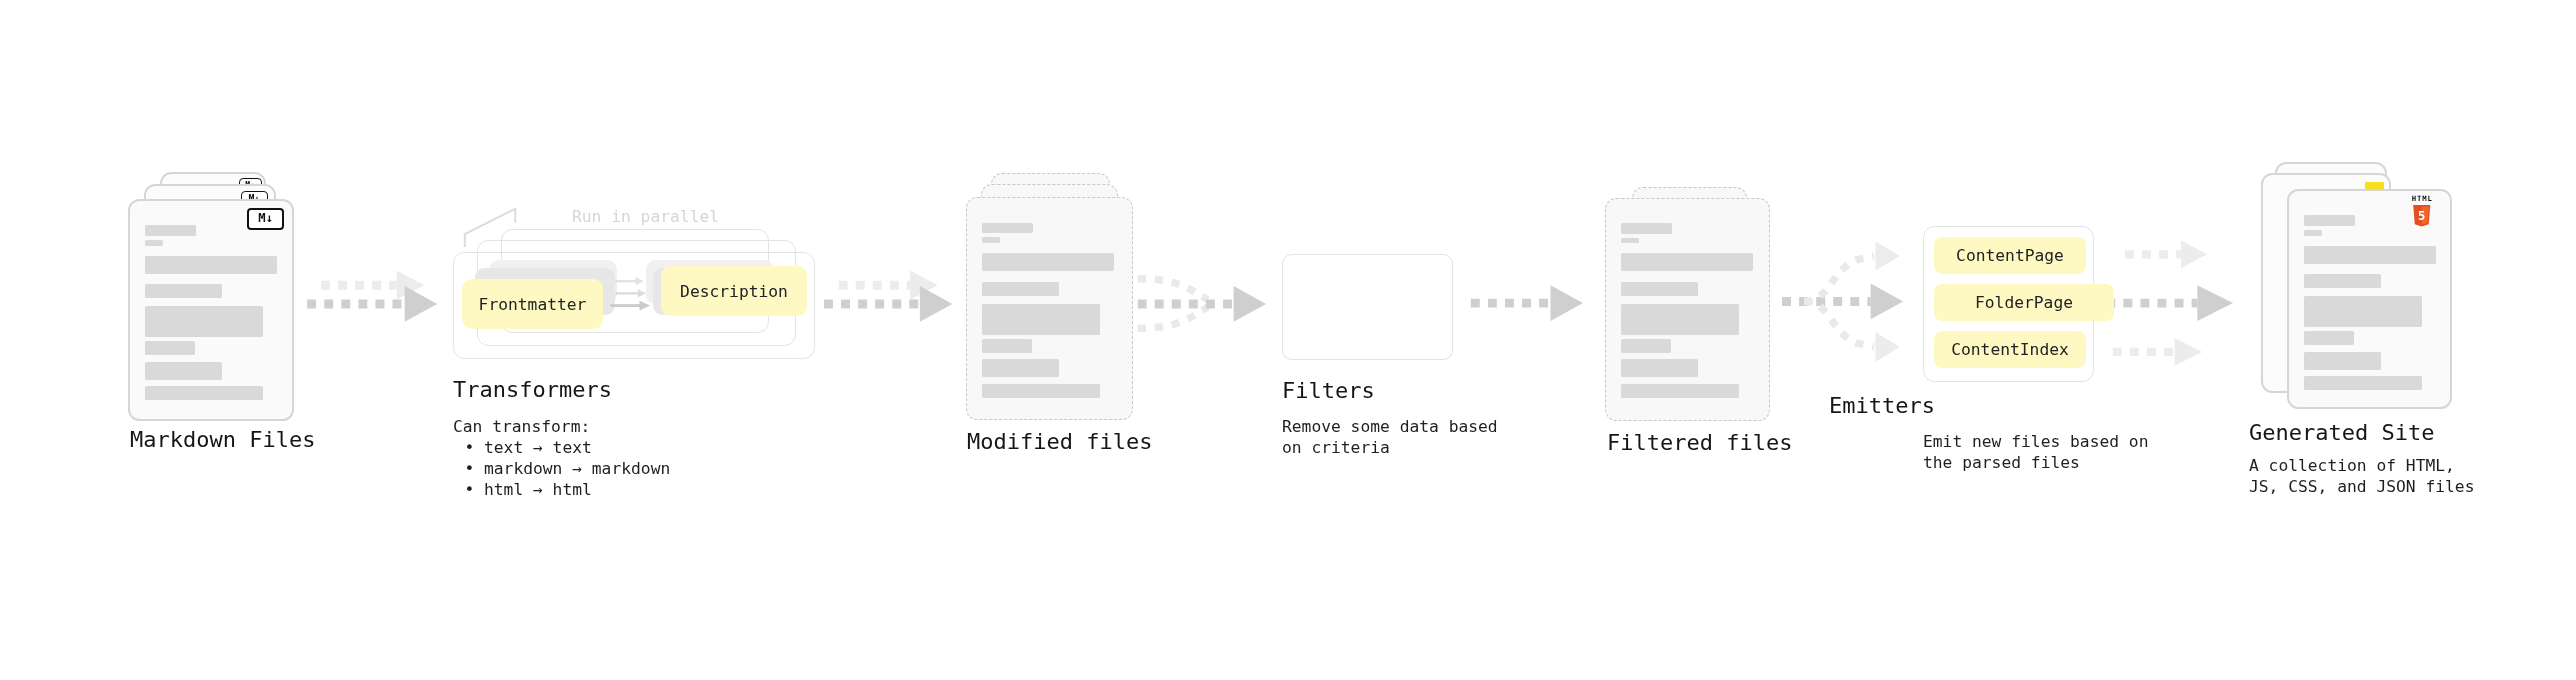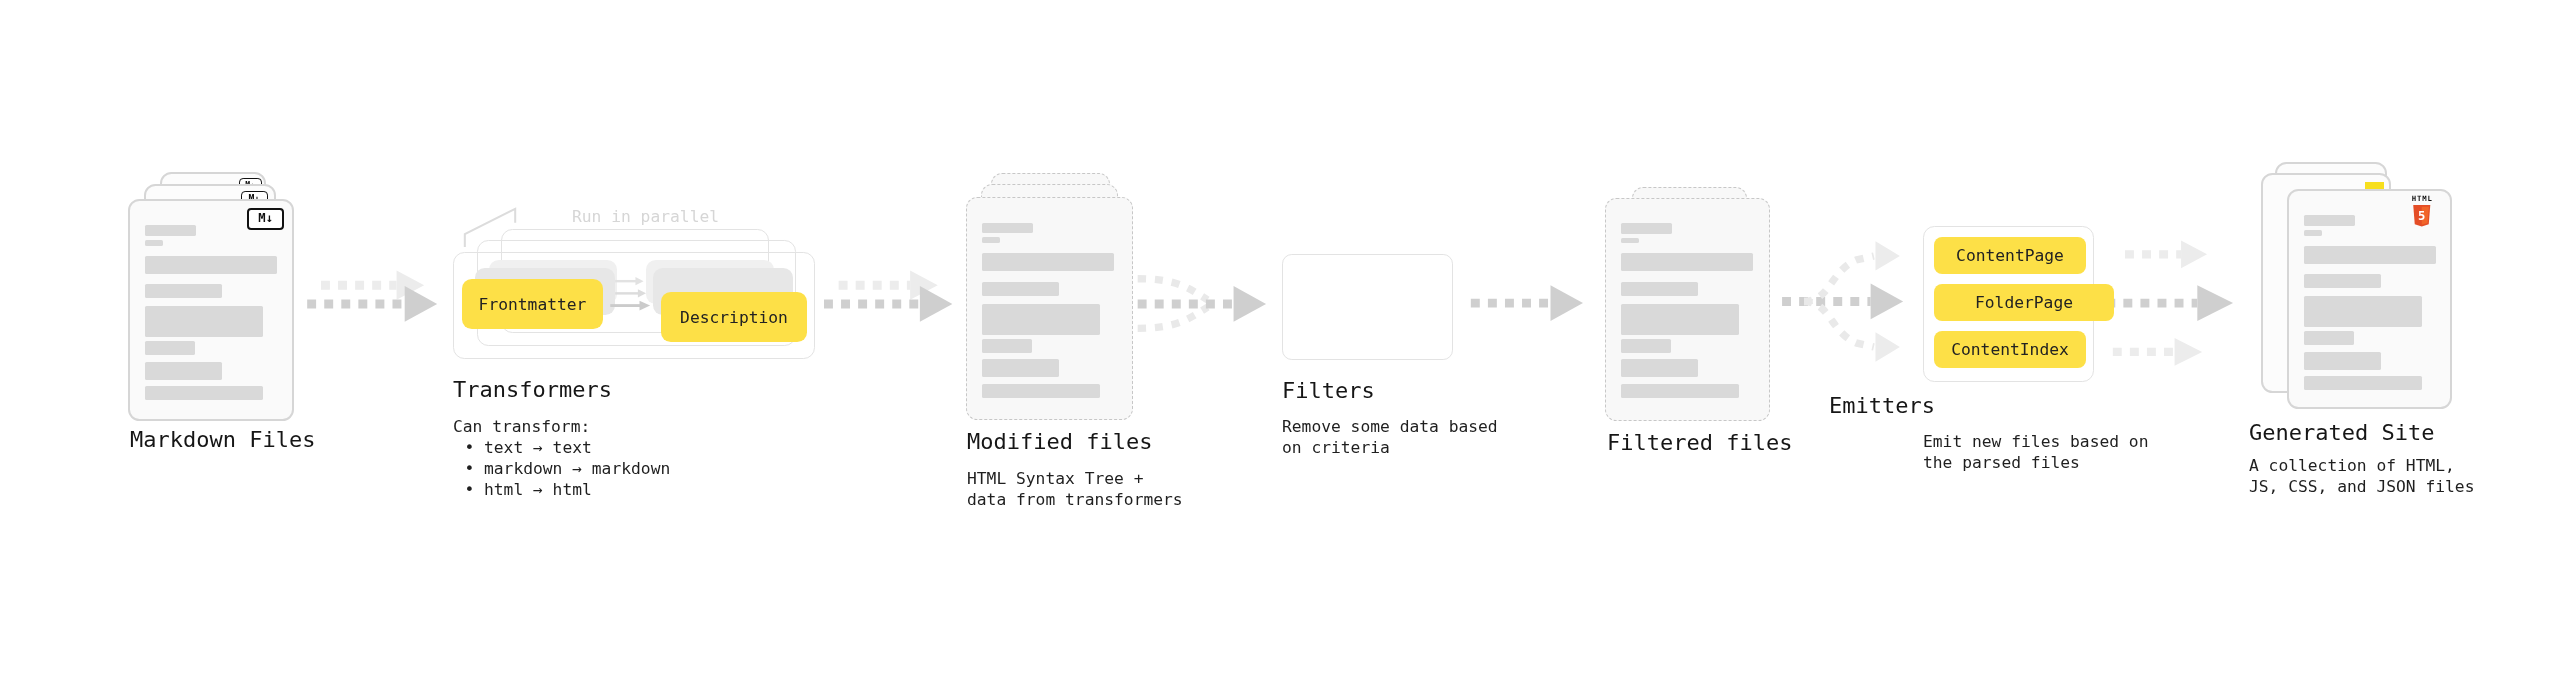--- a/index.html
+++ b/index.html
@@ -27,21 +27,21 @@
 
   
   .mdicon{position:absolute;border:2px solid #111;border-radius:4.1px;background:#fff;color:#111;
           font-weight:bold;display:flex;align-items:center;justify-content:center;line-height:1;}
   .md1{right:8.1px;top:6.5px;width:32.5px;height:18px;font-size:12.2px;}
   .md2{right:6.5px;top:4.9px;width:25px;height:14px;font-size:9.8px;border-width:1.6px;}
   .md3{right:2.4px;top:4.1px;width:21px;height:11.4px;font-size:8.1px;border-width:1.2px;}
 
   
   .obox{position:absolute;box-sizing:border-box;border:1.6px solid #e3e3e3;border-radius:11.4px;background:transparent;}
-  .pill{position:absolute;box-sizing:border-box;background:#fde047;border-radius:9.8px;
+  .pill{position:absolute;box-sizing:border-box;background:#fef9c3;border-radius:9.8px;
         display:flex;align-items:center;justify-content:center;font-size:16.3px;color:#222;}
   .ghost1{background:#e7e7e7;}
   .ghost2{background:#f0f0f0;}
 
   .title{position:absolute;font-size:22px;font-weight:500;color:#161616;line-height:1.15;white-space:nowrap;}
   .desc{position:absolute;font-size:16.3px;color:#1f1f1f;}
   .desc div{line-height:21px;white-space:nowrap;}
   .desc .indent{margin-left:11.4px;}
   .runlabel{position:absolute;font-size:16.3px;color:#d6d6d6;white-space:nowrap;}
 
@@ -127,21 +127,21 @@
   <div class="obox" style="left:501px;top:229px;width:268px;height:104px;"></div>
   <div class="obox" style="left:477px;top:240px;width:319px;height:106px;"></div>
   <div class="obox" style="left:453px;top:252px;width:362px;height:107px;"></div>
   <div class="pill ghost2" style="left:489px;top:260px;width:128px;height:44px;"></div>
   <div class="pill ghost1" style="left:475px;top:268px;width:140px;height:47px;"></div>
   <div class="pill ghost2" style="left:646px;top:260px;width:128px;height:44px;"></div>
   <div class="pill ghost1" style="left:653px;top:268px;width:140px;height:47px;"></div>
   <div class="pill" style="left:462px;top:279px;width:141px;height:50px;">
       <span>Frontmatter</span>
     </div>
-  <div class="pill" style="left:661px;top:292px;width:146px;height:50px;align-items:center;">
+  <div class="pill" style="left:661px;top:266px;width:146px;height:50px;align-items:center;">
       <span>Description</span>
     </div>
   <div class="runlabel" style="left:524px;top:207px;margin-left:48px;">Run in parallel</div>
   <div class="title" style="left:453px;top:377px;">Transformers</div>
   <div class="desc" style="left:453px;top:416px;">
     <div>Can transform:</div>
     <div class="indent">• text → text</div>
     <div class="indent">• markdown → markdown</div>
     <div class="indent">• html → html</div>
   </div>
@@ -156,24 +156,20 @@
         <div class="bar b3"></div>
           <div class="bar b4"></div>
         <div class="bar b5"></div>
           <div class="bar b6"></div>
         <div class="bar b7"></div>
           <div class="bar b8"></div>
       </div>
     </div>
   </div>
   <div class="title" style="left:967px;top:429px;">Modified files</div>
-  <div class="desc" style="left:967px;top:468px;">
-    <div>HTML Syntax Tree +</div>
-    <div>data from transformers</div>
-  </div>
 
   <div class="obox" style="left:1282px;top:254px;width:171px;height:106px;border-radius:9.8px;"></div>
   <div class="title" style="left:1282px;top:378px;">Filters</div>
   <div class="desc" style="left:1282px;top:416px;">
     <div>Remove some data based</div>
     <div>on criteria</div>
   </div>
 
   <div class="abs" style="left:1605px;top:187px;width:165px;height:233px;">
     <div class="card dashedc" style="left:27px;top:0;width:115px;height:223px;"></div>

